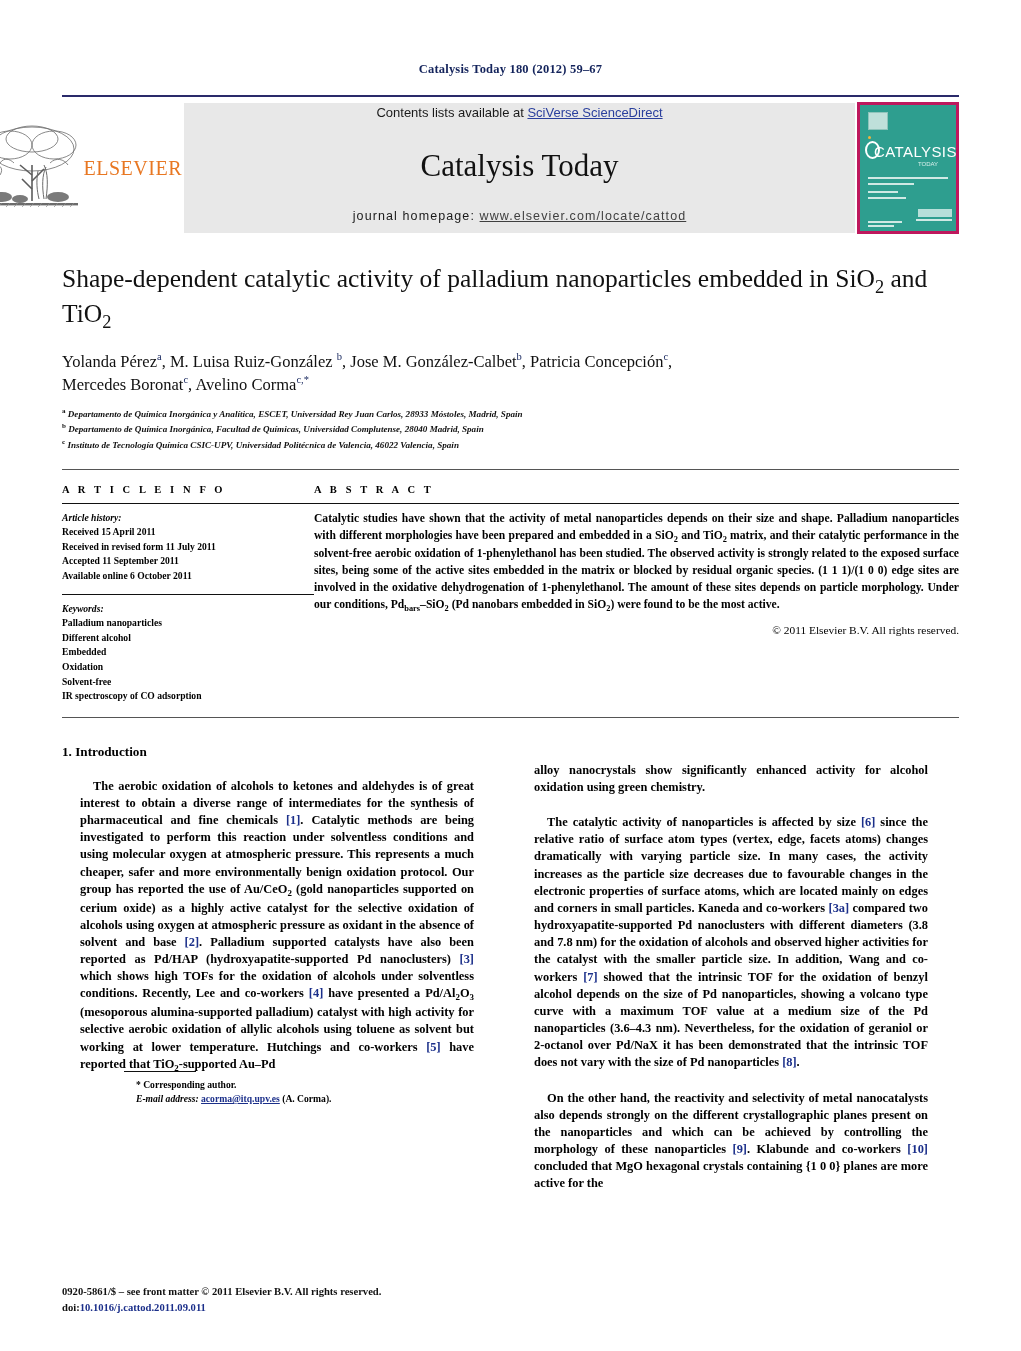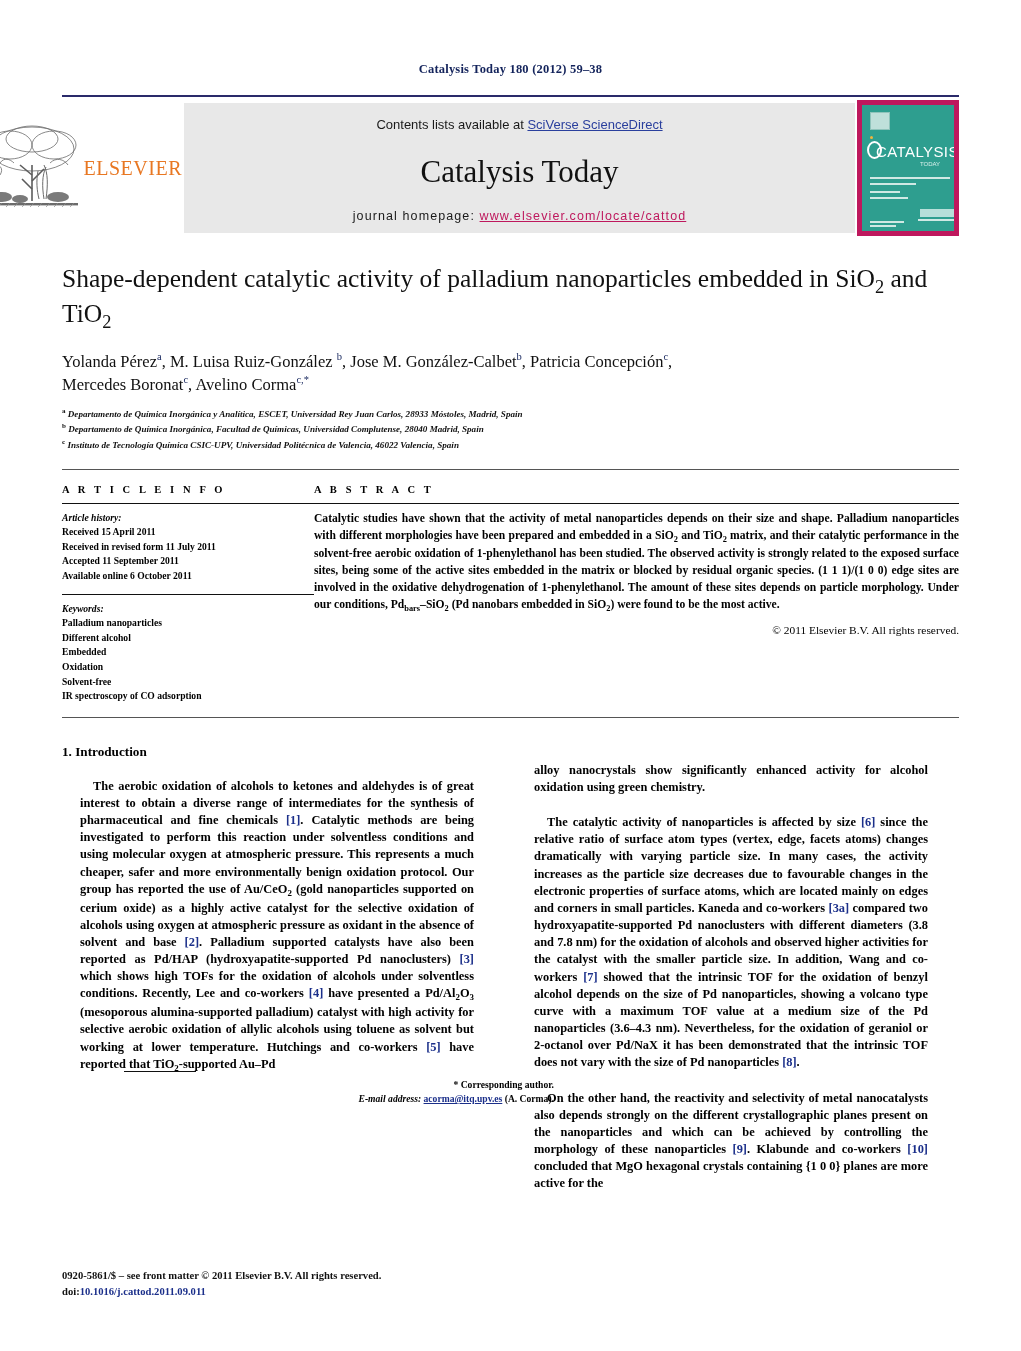--- a/index.html
+++ b/index.html
@@ -60,21 +60,21 @@
     line-height: 1;
     margin-top: 1px;
   }
   .banner-center {
     flex: 1 1 auto;
     background: #e8e8e8;
     display: flex;
     flex-direction: column;
     justify-content: space-between;
     align-items: center;
-    padding: 14px 0 10px 0;
+    padding: 2px 0 10px 0;
     margin: 0 2px;
   }
   .contents-line {
     font-family: "Liberation Sans", sans-serif;
     font-size: 13px;
     color: #1a1a1a;
   }
   .contents-line .sd-link { color: #2a3f9d; }
   .journal-name {
     font-family: "Liberation Serif", serif;
@@ -82,32 +82,32 @@
     color: #111;
     line-height: 1;
     padding: 4px 0 2px 0;
   }
   .homepage-line {
     font-family: "Liberation Sans", sans-serif;
     font-size: 12.5px;
     letter-spacing: 1.1px;
     color: #1a1a1a;
   }
-  .homepage-line .hp-url { color: #be185d; }
+  .homepage-line .hp-url { color: #404040; }
   .banner-cover {
     width: 102px;
     flex: 0 0 102px;
     display: flex;
     align-items: center;
     justify-content: center;
   }
   .cover-thumb {
     width: 98px;
     height: 126px;
-    border: 5px solid #be185d;
+    border: 3px solid #be185d;
     background: #2e9e8f;
     position: relative;
     overflow: hidden;
   }
   .cover-word {
     position: absolute;
     top: 38px; left: 14px;
     color: #ffffff;
     font-family: "Liberation Sans", sans-serif;
     font-size: 15px;
@@ -262,56 +262,55 @@
   p.para + p.para { margin-top: 0; }
   .ref { color: #1b2f8a; }
   sub, sup { font-size: .72em; }
 
   
   .footnote {
     position: absolute;
     left: 62px;
     bottom: 104px;
     width: 430px;
-    text-align: right;
   }
   .fn-rule {
     width: 72px;
     border-top: 1.4px solid #111;
     margin-bottom: 6px;
   }
   .fn-text {
     font-family: "Liberation Serif", serif;
     font-size: 9.6px;
     font-weight: bold;
     line-height: 1.5;
     padding-left: 12px;
   }
   .fn-text .em { font-style: italic; }
   .fn-text .mail { color: #1b2f8a; text-decoration: underline; }
 
   .pagefoot {
     position: absolute;
     left: 62px;
-    bottom: 52px;
+    bottom: 36px;
     width: 520px;
     font-family: "Liberation Serif", serif;
     font-size: 10.6px;
     font-weight: bold;
     line-height: 1.45;
     color: #111;
   }
   .pagefoot .doi { color: #1b2f8a; }
 </style>
 </head>
 <body>
 
 <div class="page">
 
-  <div class="runninghead">Catalysis Today 180 (2012) 59–38</div>
+  <div class="runninghead">Catalysis Today 180 (2012) 59–67</div>
 
   <div class="banner">
 
     <div class="banner-logo">
       <span>
         <svg class="tree-svg" width="104" height="96" viewBox="0 0 104 96" aria-hidden="true">
           <g fill="none" stroke="#6b6b6b" stroke-width="0.8">
             <ellipse cx="52" cy="30" rx="42" ry="22"></ellipse>
             <ellipse cx="30" cy="26" rx="22" ry="14"></ellipse>
             <ellipse cx="74" cy="26" rx="22" ry="14"></ellipse>

